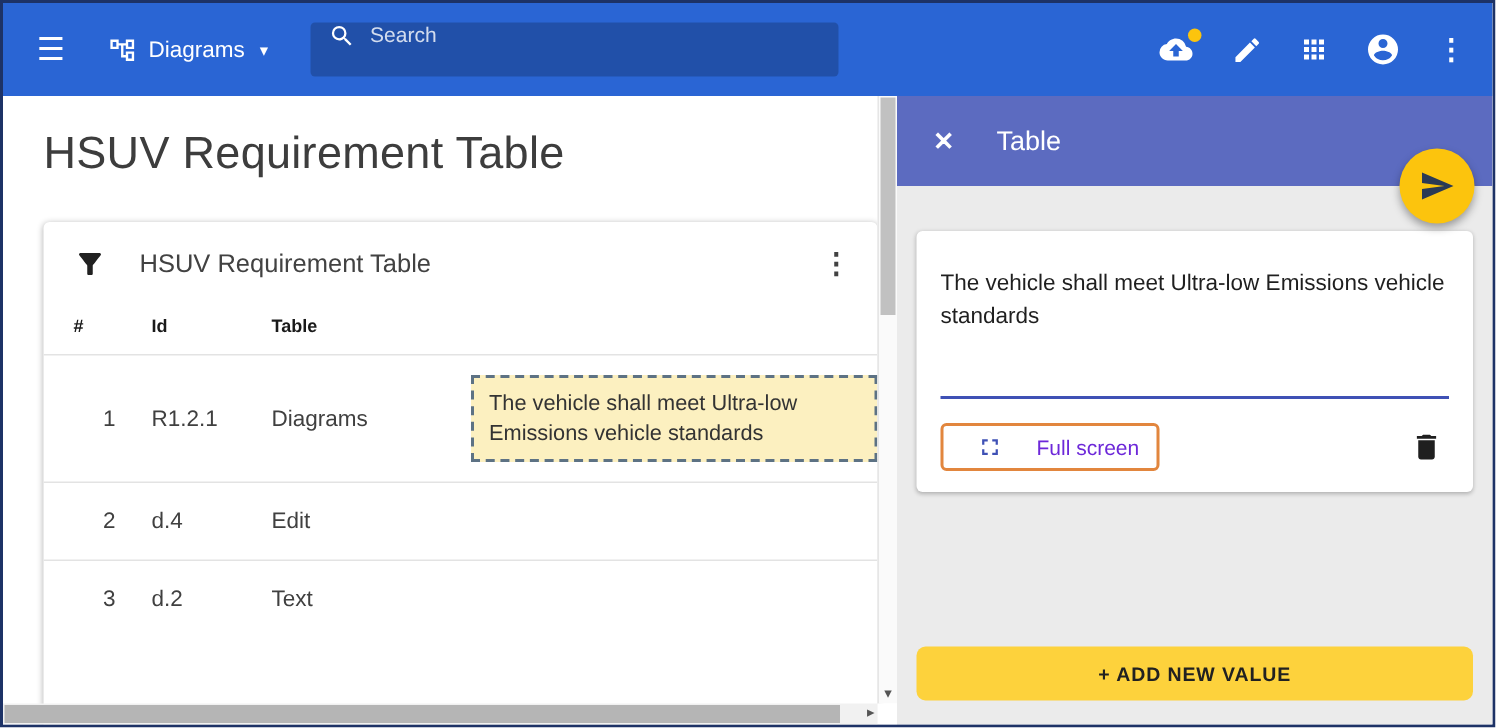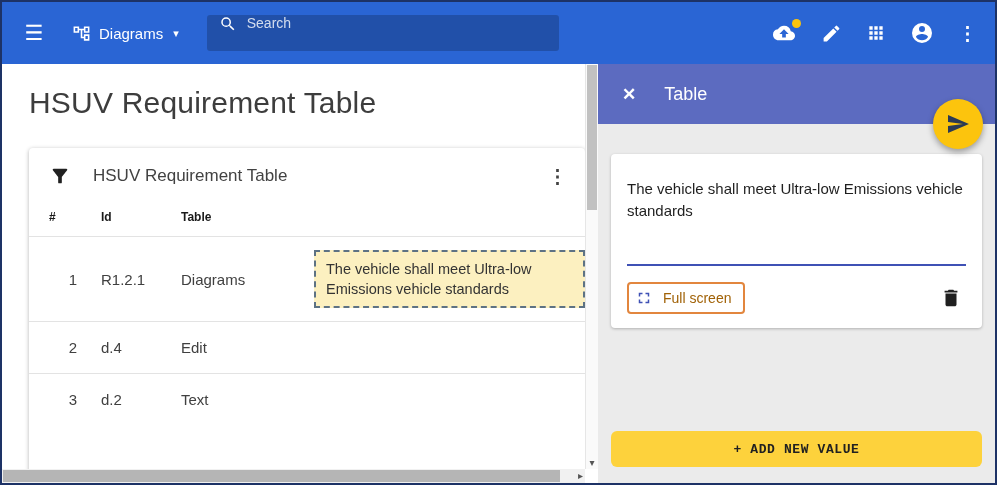--- a/index.html
+++ b/index.html
@@ -53,23 +53,23 @@
   .panel { position:relative; flex:1; background:#ebebeb; min-width:0; }
   .panel-header { height:60px; background:#5c6bc0; display:flex; align-items:center; padding:0 24px; color:#fff; }
   .panel-close { font-size:17px; font-weight:700; color:#fff; }
   .panel-title { margin-left:28px; font-size:18px; font-weight:500; }
   .fab { position:absolute; top:35px; right:12px; width:50px; height:50px; border-radius:50%; background:#fcc40d; box-shadow:0 3px 6px rgba(0,0,0,.35); display:flex; align-items:center; justify-content:center; z-index:6; border:none; cursor:pointer; }
   .value-card { margin:30px 13px 0; background:#fff; border-radius:4px; box-shadow:0 1px 3px rgba(0,0,0,.25); padding:14px 16px; }
   .value-label { font-size:11.5px; color:#5c6bc0; }
   .value-text { margin-top:10px; font-size:15px; color:#1f1f1f; line-height:1.45; min-height:86px; }
   .value-underline { border-bottom:2px solid #3f51b5; margin-bottom:16px; }
   .card-actions { display:flex; align-items:center; justify-content:space-between; }
-  .fullscreen-btn { display:inline-flex; align-items:center; gap:10px; border:2px solid #e2863e; border-radius:4px; background:#fff; padding:5px 12px 5px 6px; font-size:14px; color:#a16207; font-family:inherit; cursor:pointer; }
+  .fullscreen-btn { display:inline-flex; align-items:center; gap:22px; border:2px solid #e2863e; border-radius:4px; background:#fff; padding:5px 12px 5px 22px; font-size:14px; color:#6d28d9; font-family:inherit; cursor:pointer; }
   .trash-btn { margin-right:4px; background:none; border:none; cursor:pointer; display:flex; }
-  .add-btn { position:absolute; left:13px; right:13px; bottom:16px; height:36px; border:none; border-radius:6px; background:#fdd23c; font-size:13px; font-weight:700; letter-spacing:.6px; color:#212121; font-family:Liberation Mono, monospace; cursor:pointer; }
+  .add-btn { position:absolute; left:13px; right:13px; bottom:16px; height:36px; border:none; border-radius:6px; background:#fdd23c; font-size:13px; font-weight:700; letter-spacing:.6px; color:#212121; font-family:Liberation Sans, sans-serif; cursor:pointer; }
 </style>
 </head>
 <body>
 
 <div class="screen">
 
   <header class="appbar">
     <button class="icon-btn hamburger">
       <span>☰</span>
     </button>

